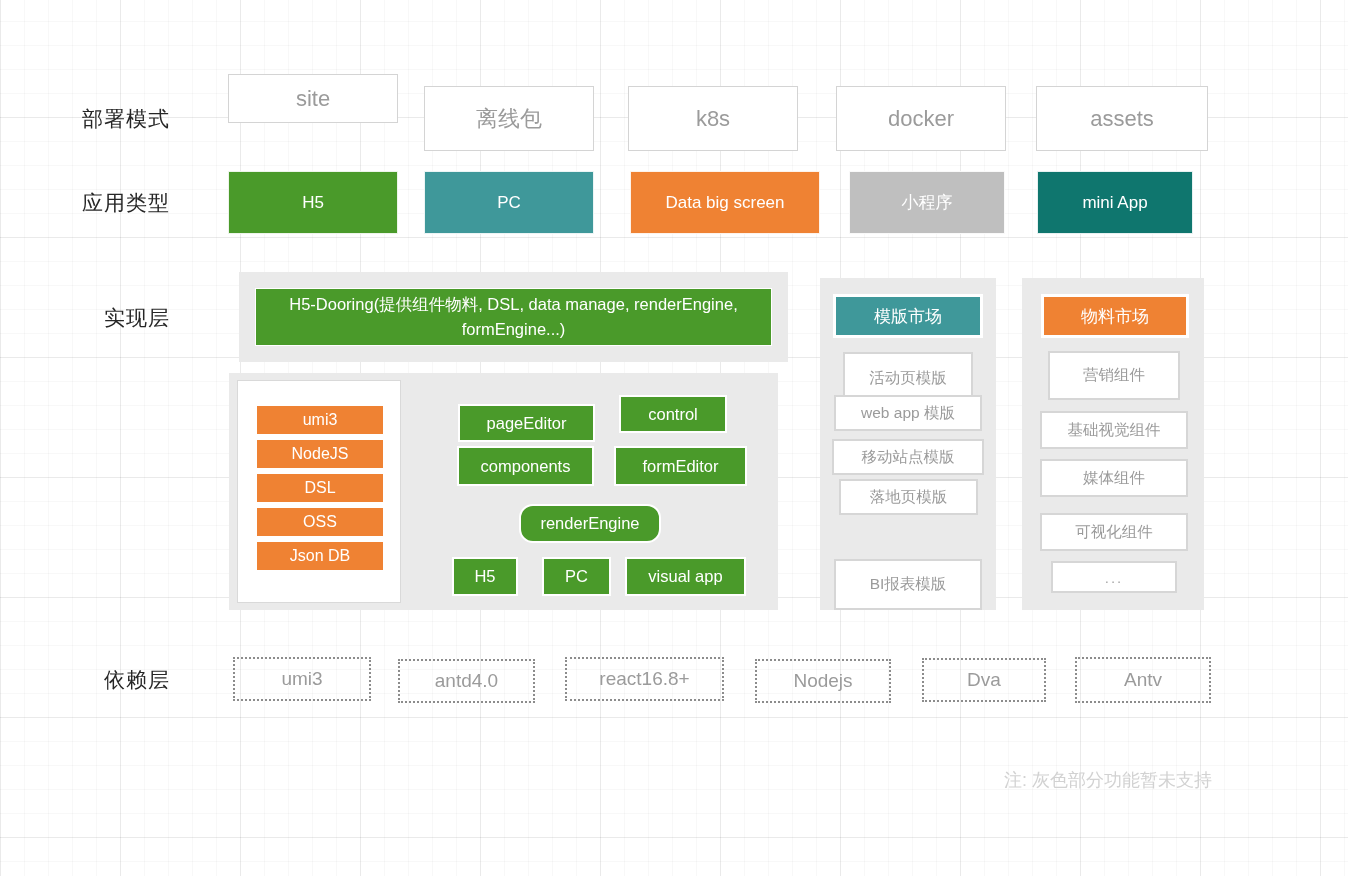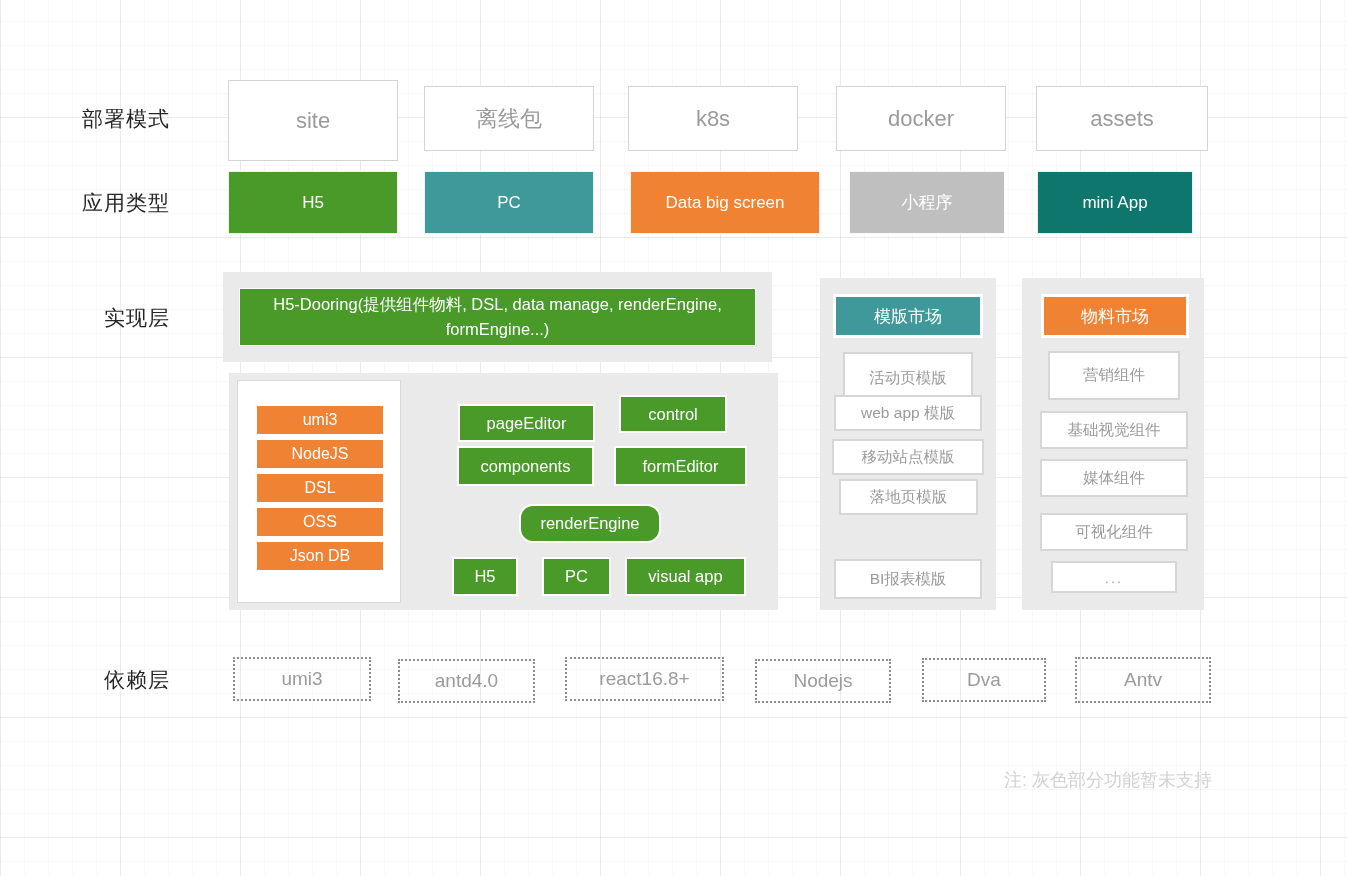--- a/index.html
+++ b/index.html
@@ -94,21 +94,21 @@
 </head>
 <body>
 
 <div class="stage">
 
   <div class="abs rowlabel" style="left:82px;top:100px;width:130px;height:38px;">部署模式</div>
   <div class="abs rowlabel" style="left:82px;top:184px;width:130px;height:38px;">应用类型</div>
   <div class="abs rowlabel" style="left:104px;top:299px;width:130px;height:38px;">实现层</div>
   <div class="abs rowlabel" style="left:104px;top:661px;width:130px;height:38px;">依赖层</div>
 
-  <div class="abs deploy-card" style="left:228px;top:80px;width:170px;height:81px;">
+  <div class="abs deploy-card" style="left:228px;top:74px;width:170px;height:49px;">
     <span>site</span>
   </div>
   <div class="abs deploy-card" style="left:424px;top:86px;width:170px;height:65px;">
     <span>离线包</span>
   </div>
   <div class="abs deploy-card" style="left:628px;top:86px;width:170px;height:65px;">
     <span>k8s</span>
   </div>
   <div class="abs deploy-card" style="left:836px;top:86px;width:170px;height:65px;">
     <span>docker</span>
@@ -126,21 +126,21 @@
   <div class="abs app-block" style="left:630px;top:171px;width:190px;height:63px;background:#ef8233;">
     <span>Data big screen</span>
   </div>
   <div class="abs app-block" style="left:849px;top:171px;width:156px;height:63px;background:#bfbfbf;">
     <span>小程序</span>
   </div>
   <div class="abs app-block" style="left:1037px;top:171px;width:156px;height:63px;background:#0f766e;">
     <span>mini App</span>
   </div>
 
-  <div class="abs impl-panel" style="left:223px;top:272px;width:549px;height:90px;">
+  <div class="abs impl-panel" style="left:239px;top:272px;width:549px;height:90px;">
     <div class="abs impl-head" style="left:16px;top:16px;width:517px;height:58px;">
       <span>H5-Dooring(提供组件物料, DSL, data manage, renderEngine, formEngine...)</span>
     </div>
   </div>
 
   <div class="abs impl-panel" style="left:229px;top:373px;width:549px;height:237px;">
 
     <div class="abs inner-white" style="left:8px;top:7px;width:164px;height:223px;">
       <div class="abs orange-chip" style="left:18px;top:24px;width:128px;height:30px;">
         <span>umi3</span>
@@ -197,21 +197,21 @@
     </div>
     <div class="abs market-item" style="left:14px;top:117px;width:148px;height:36px;">
       <span>web app 模版</span>
     </div>
     <div class="abs market-item" style="left:12px;top:161px;width:152px;height:36px;">
       <span>移动站点模版</span>
     </div>
     <div class="abs market-item" style="left:19px;top:201px;width:139px;height:36px;">
       <span>落地页模版</span>
     </div>
-    <div class="abs market-item" style="left:14px;top:281px;width:148px;height:40px;">
+    <div class="abs market-item" style="left:14px;top:281px;width:148px;height:51px;">
       <span>BI报表模版</span>
     </div>
   </div>
 
   <div class="abs market-col" style="left:1022px;top:278px;width:182px;height:332px;">
     <div class="abs market-head orange" style="left:19px;top:16px;width:148px;height:44px;">
       <span>物料市场</span>
     </div>
     <div class="abs market-item" style="left:26px;top:73px;width:132px;height:49px;">
       <span>营销组件</span>

